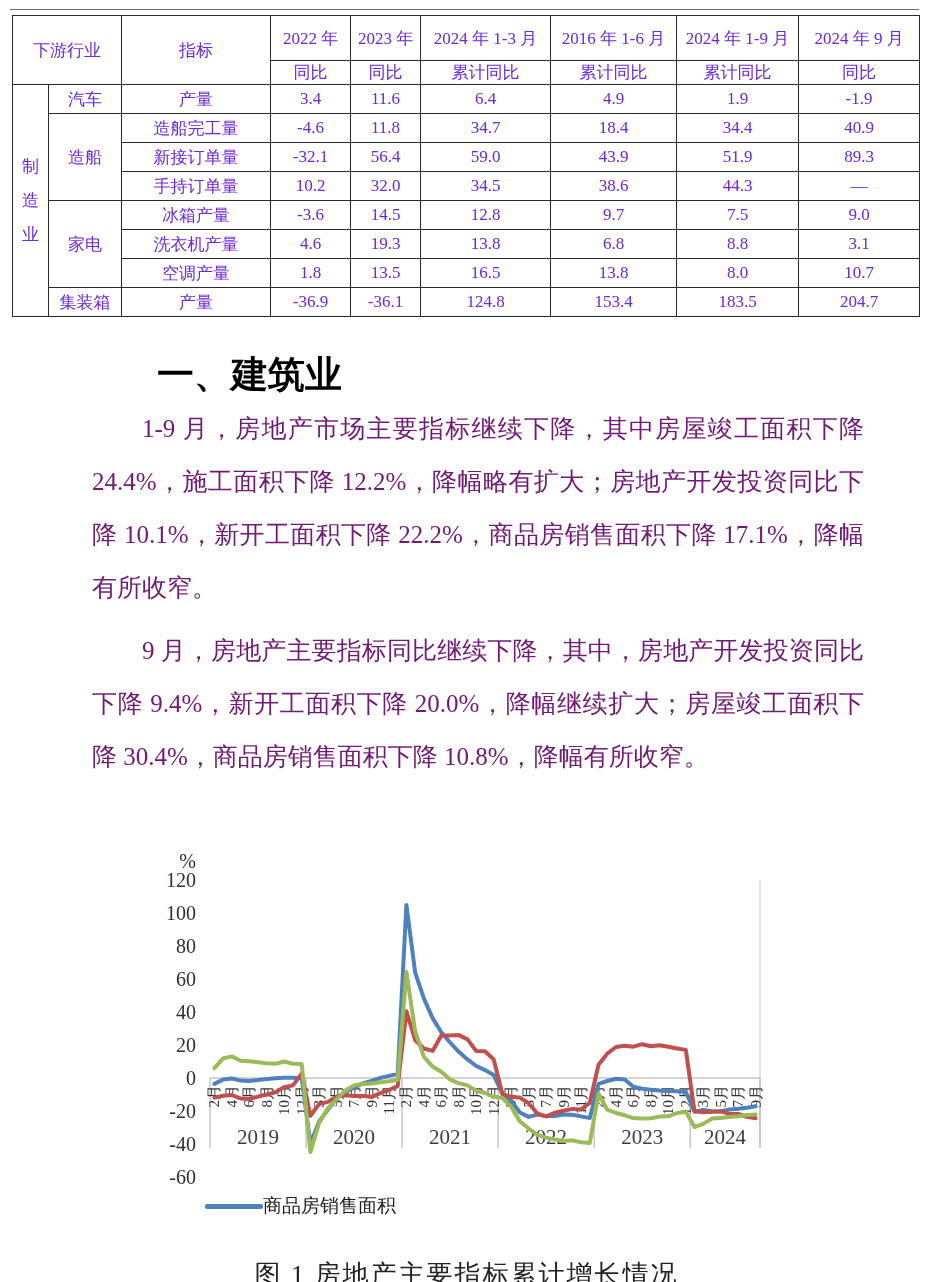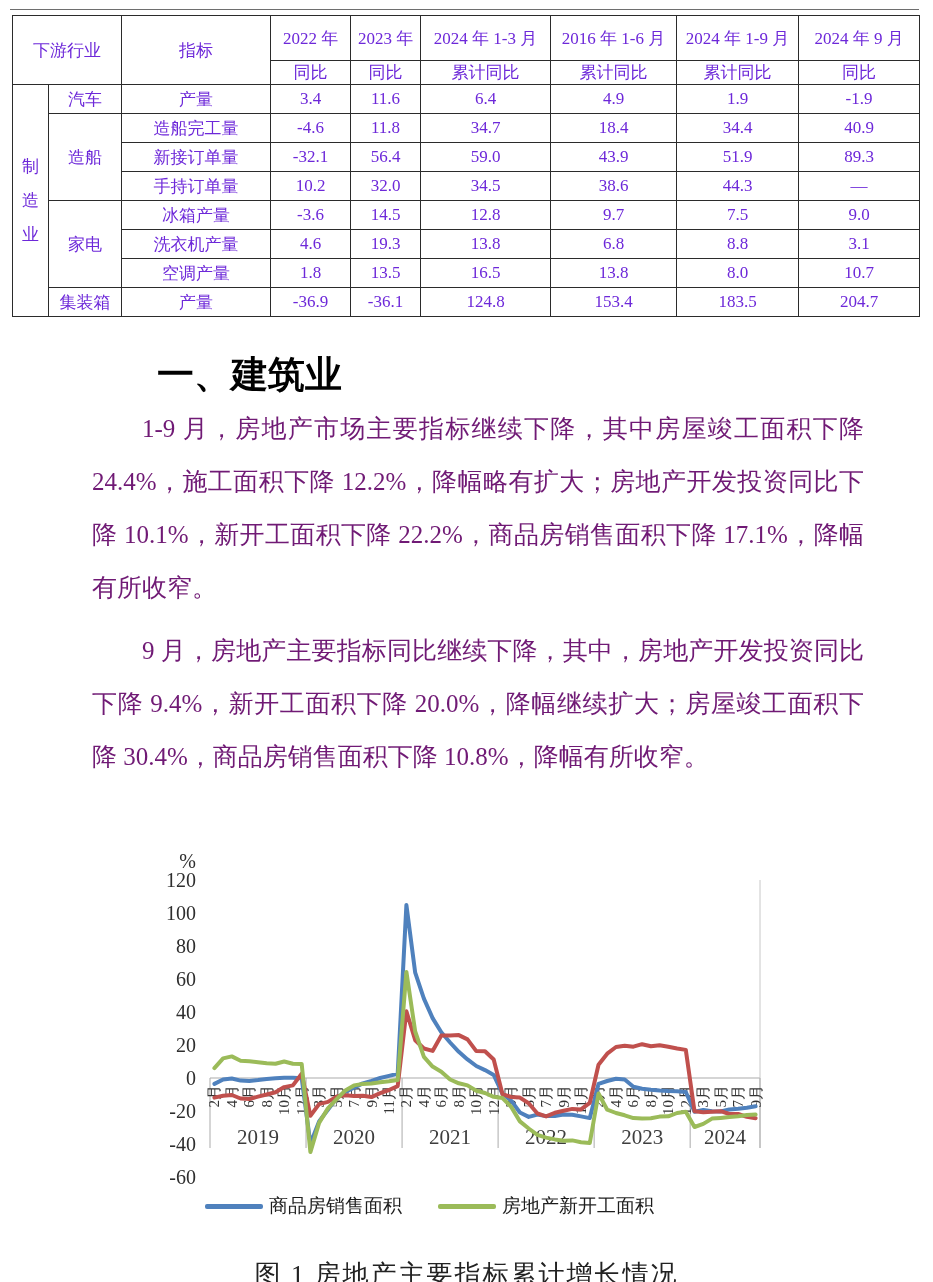--- a/index.html
+++ b/index.html
@@ -44,21 +44,21 @@
   .para1{top:402px;}
   .para2{top:624px;}
 
   
   .chart-wrap{position:absolute;left:0;top:848px;width:933px;height:400px;}
   #chart-svg{position:absolute;left:0;top:0;}
   .legend{
     position:absolute;left:205px;top:1193px;width:560px;height:26px;
     display:flex;align-items:center;gap:36px;
   }
-  .legend-item{display:flex;align-items:center;gap:6px;}
+  .legend-item{display:flex;align-items:center;gap:0;}
   .legend-swatch{width:58px;height:5px;border-radius:2px;}
   .legend-label{font-size:19px;color:#1c1c1c;white-space:nowrap;}
 
   .fig-caption{
     position:absolute;left:0;top:1240px;width:933px;text-align:center;
     font-size:26px;color:#222;letter-spacing:2px;margin-top:17px;
   }
 </style>
 </head>
 <body>
@@ -260,19 +260,15 @@
         <polyline points="214.4,220.1 223.1,210.4 231.8,208.4 240.6,212.7 249.3,213.3 258.0,214.3 266.7,215.3 275.5,215.8 284.2,213.5 292.9,215.8 301.7,216.0 310.4,304.1 319.1,274.9 327.9,260.4 336.6,251.1 345.3,242.5 354.0,237.4 362.8,235.9 371.5,235.6 380.2,234.3 389.0,233.3 397.7,232.0 406.4,123.9 415.2,183.5 423.9,208.9 432.6,218.6 441.3,223.7 450.1,231.5 458.8,235.3 467.5,237.4 476.3,242.7 485.0,245.0 493.7,248.8 502.5,250.1 511.2,258.9 519.9,273.4 528.7,280.5 537.4,286.8 546.1,289.6 554.8,291.4 563.6,292.7 572.3,292.4 581.0,294.2 589.8,295.0 598.5,245.5 607.2,261.7 616.0,265.0 624.7,267.3 633.4,270.1 642.1,270.4 650.9,270.3 659.6,268.6 668.3,268.3 677.1,265.0 685.8,263.7 694.5,279.0 703.3,275.9 712.0,270.6 720.7,269.9 729.4,269.1 738.2,268.3 746.9,267.1 755.6,266.6" stroke="#9BBB59"></polyline>
       </g>
     </svg>
 </div>
 
 <div class="legend">
   <div class="legend-item">
     <span class="legend-swatch" id="sw0" style="background: rgb(79, 129, 189);"></span>
     <span class="legend-label">商品房销售面积</span>
   </div>
-  <div class="legend-item">
-    <span class="legend-swatch" id="sw2" style="background: rgb(155, 187, 89);"></span>
-    <span class="legend-label">房地产新开工面积</span>
-  </div>
 </div>
 
 <div class="fig-caption">图 1  房地产主要指标累计增长情况</div>
 
 </body></html>

